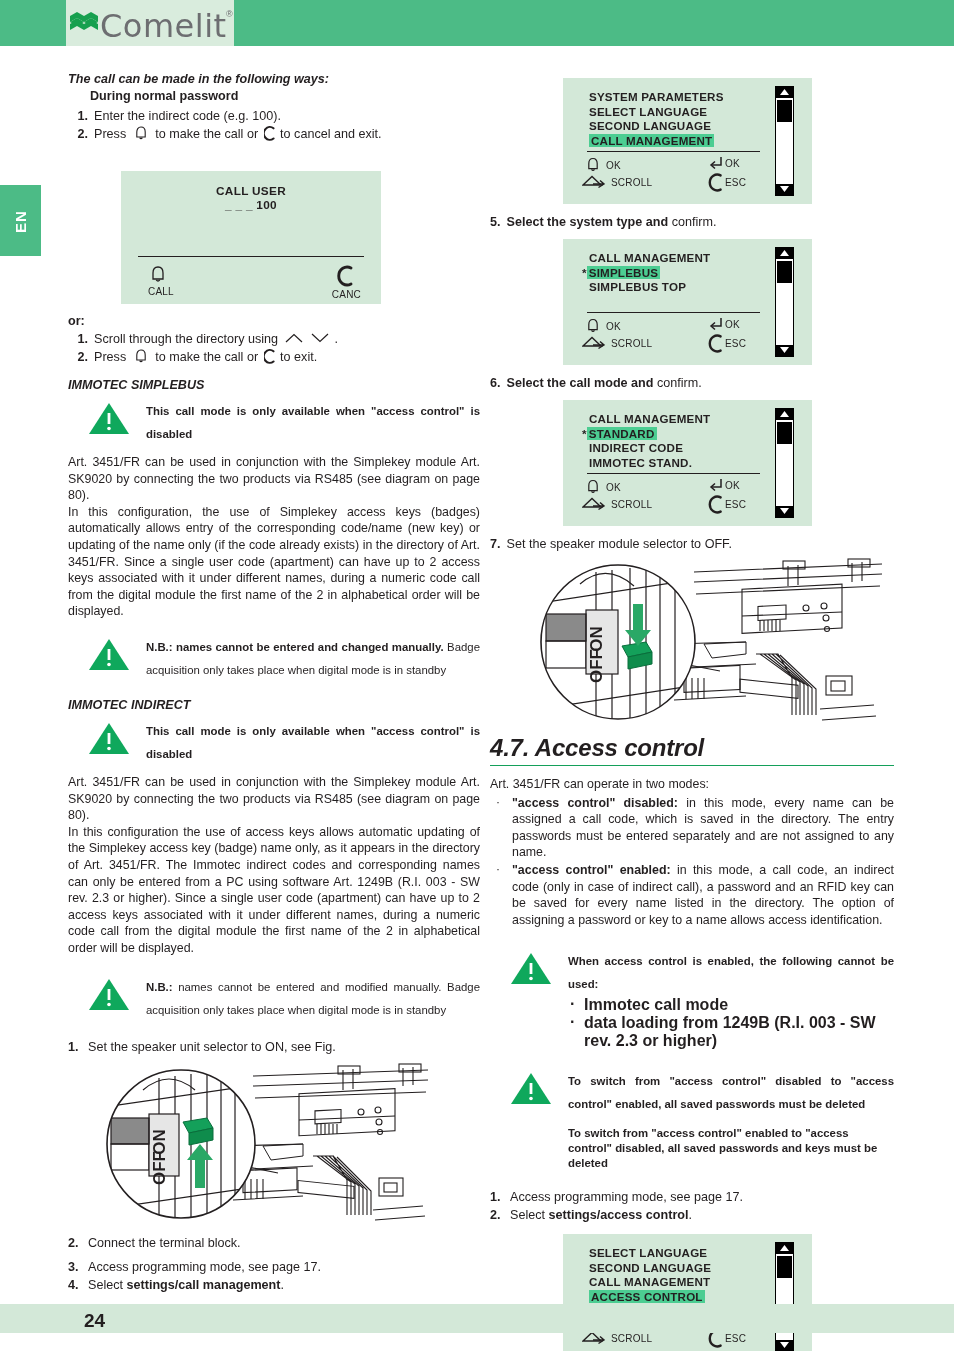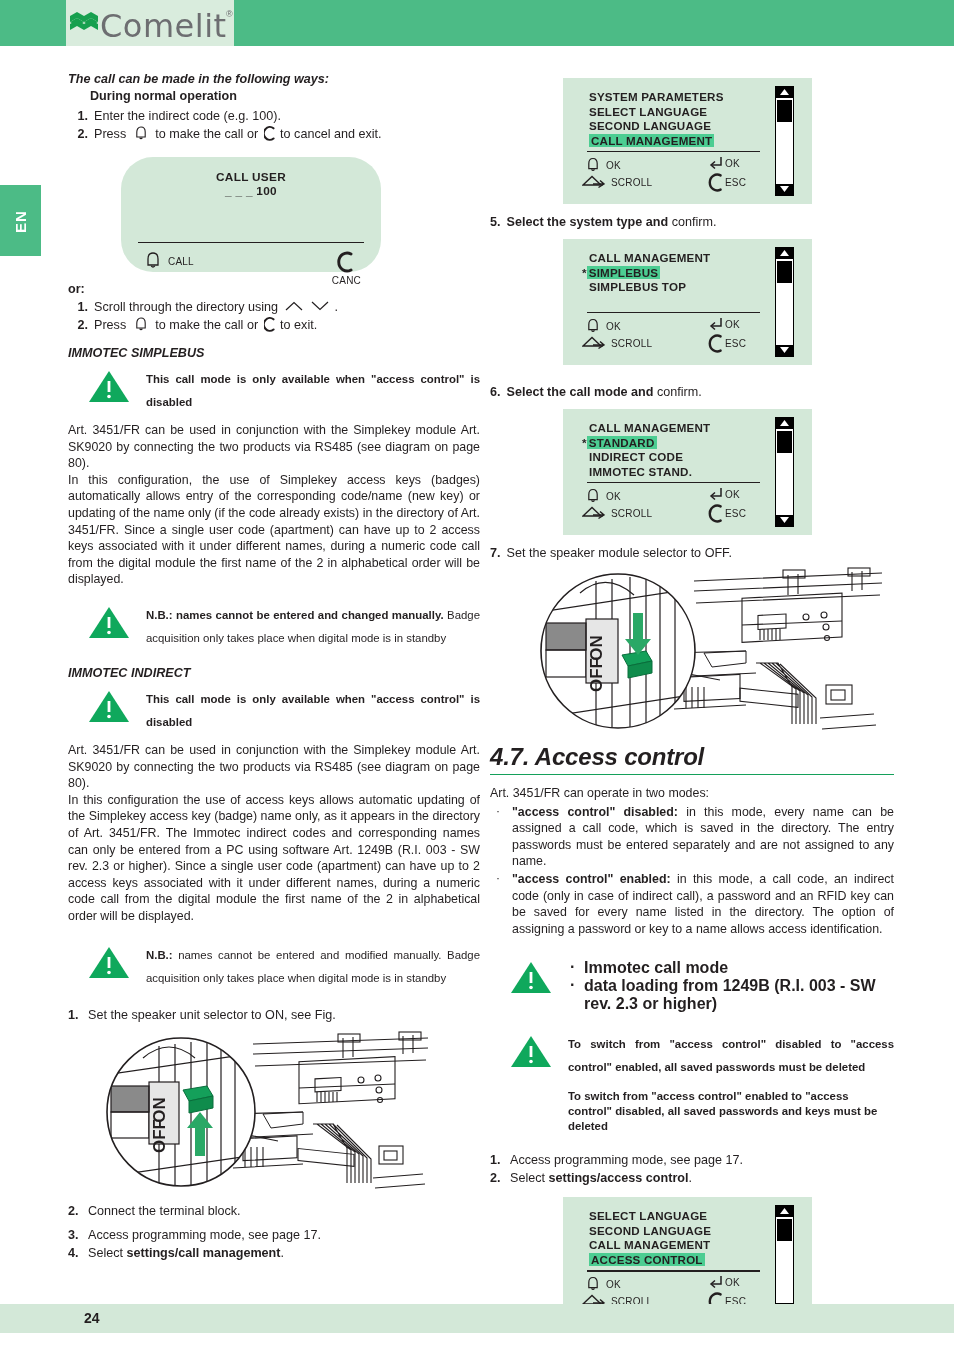--- a/index.html
+++ b/index.html
@@ -45,21 +45,21 @@
     text-align:center;
     color:#ffffff;font-weight:bold;font-size:15px;
     letter-spacing:1px;
   }
   
   .footer{
     position:absolute;left:0;bottom:18px;width:954px;height:29px;
     background:#d3e8d8;
   }
   .footer .pg{
-    position:absolute;left:84px;top:6px;font-size:14px;font-weight:bold;color:#231f20;
+    position:absolute;left:84px;top:6px;font-size:19px;font-weight:bold;color:#231f20;
   }
   
   .col-left{
     position:absolute;left:68px;top:72px;width:412px;
   }
   .col-right{
     position:absolute;left:490px;top:78px;width:404px;
   }
   .body-txt{
     font-size:12.4px;line-height:16.6px;text-align:justify;
@@ -157,21 +157,21 @@
   <div class="logo-reg">®</div>
 </div>
 
 <div class="en-tab">
   <span>EN</span>
 </div>
 
 <div class="col-left">
 
   <div class="ital-bold">The call can be made in the following ways:</div>
-  <div class="hdr-sub" style="margin-left:22px;margin-top:3px;">During normal operation</div>
+  <div class="hdr-sub" style="margin-left:22px;margin-top:3px;">During normal password</div>
 
   <ul class="nlist" style="margin-top:4px;">
     <li>
       <span class="num">1.</span>
       <span>Enter the indirect code (e.g. 100).</span>
     </li>
     <li>
       <span class="num">2.</span>
       <span>Press</span>
       <svg width="16" height="17" viewBox="0 0 16 17" style="display:inline-block;vertical-align:-4px;margin:0 3px;">
@@ -179,25 +179,25 @@
         <path d="M6.6 12.6 Q8 14.6 9.4 12.6" fill="none" stroke="#231f20" stroke-width="1.1"></path>
       </svg>
       <span>to make the call or</span>
       <svg width="11" height="17" viewBox="0 0 11 17" style="display:inline-block;vertical-align:-4px;margin:0 2px;">
         <path d="M9.5 3.3 A6 6.4 0 1 0 9.5 13.5" fill="none" stroke="#231f20" stroke-width="2.1" stroke-linecap="round"></path>
       </svg>
       <span>to cancel and exit.</span>
     </li>
   </ul>
 
-  <div class="lcd" style="width:260px;height:115px;margin:14px 0 0 53px;border-radius:32px;">
+  <div class="lcd" style="width:260px;height:133px;margin:28px 0 0 53px;">
     <div class="lcd-center" style="position:absolute;left:0;right:0;top:13px;">CALL USER</div>
     <div class="lcd-center" style="position:absolute;left:0;right:0;top:27px;">_ _ _ 100</div>
     <div class="lcd-sep" style="left:17px;right:17px;top:85px;"></div>
-    <div class="lcd-key" style="left:22px;top:93px;">
+    <div class="lcd-key" style="left:22px;top:93px;flex-direction:column;">
       <svg width="20" height="22" viewBox="0 0 20 22">
         <path d="M10 3 C13.6 3 15 6 15 9 L15 15 L5 15 L5 9 C5 6 6.4 3 10 3 Z" fill="none" stroke="#231f20" stroke-width="1.3"></path>
         <path d="M8.2 15.8 Q10 18.2 11.8 15.8" fill="none" stroke="#231f20" stroke-width="1.3"></path>
       </svg>
       <span class="kl">CALL</span>
     </div>
     <div class="lcd-key" style="right:20px;top:92px;flex-direction:column;">
       <svg width="17" height="26" viewBox="0 0 17 26">
         <path d="M14 5 A8.4 9 0 1 0 14 21" fill="none" stroke="#231f20" stroke-width="2.9" stroke-linecap="round"></path>
       </svg>
@@ -467,21 +467,21 @@
       </div>
       <div class="thumb" style="top:13px;height:22px;"></div>
       <div class="arrow dn">
         <svg width="11" height="8" viewBox="0 0 11 8">
             <polygon points="5.5,7 1,1 10,1" fill="#fff"></polygon>
           </svg>
       </div>
     </div>
   </div>
 
-  <div style="margin-top:20px;font-size:12.6px;">
+  <div style="margin-top:11px;font-size:12.6px;">
     <b class="num" style="margin-right:6px;">6.</b><b>Select the call mode and</b><span> confirm.</span>
   </div>
 
   <div class="lcd" style="width:249px;height:126px;margin:10px 0 0 73px;">
     <div class="lcd-lines">
       <div class="lcd-line"><span>CALL MANAGEMENT</span></div>
       <div class="lcd-line"><span class="star">*</span><span class="hl">STANDARD</span></div>
       <div class="lcd-line"><span>INDIRECT CODE</span></div>
       <div class="lcd-line"><span>IMMOTEC STAND.</span></div>
     </div>
@@ -599,20 +599,21 @@
       <b>"access control" enabled:</b><span> in this mode, a call code, an indirect code (only in case of indirect call), a password and an RFID key can be saved for every name listed in the directory. The option of assigning a password or key to a name allows access identification.</span>
     </li>
   </ul>
 
   <div class="warn" style="margin:22px 0 0 18px;">
     <svg class="tri" viewBox="0 0 46 36">
       <polygon points="23,3 43,34 3,34" fill="#0fa85c"></polygon>
       <rect x="21.6" y="13" width="2.8" height="11" fill="#ffffff"></rect>
       <circle cx="23" cy="28.5" r="1.8" fill="#ffffff"></circle>
     </svg>
+    <div class="wtxt bold">When access control is enabled, the following cannot be used:</div>
     <ul>
       <li><span class="bu">·</span><span>Immotec call mode</span></li>
       <li><span class="bu">·</span><span>data loading from 1249B (R.I. 003 - SW rev. 2.3 or higher)</span></li>
     </ul>
   </div>
 
   <div class="warn" style="margin:20px 0 0 18px;">
     <svg class="tri" viewBox="0 0 46 36">
       <polygon points="23,3 43,34 3,34" fill="#0fa85c"></polygon>
       <rect x="21.6" y="13" width="2.8" height="11" fill="#ffffff"></rect>

